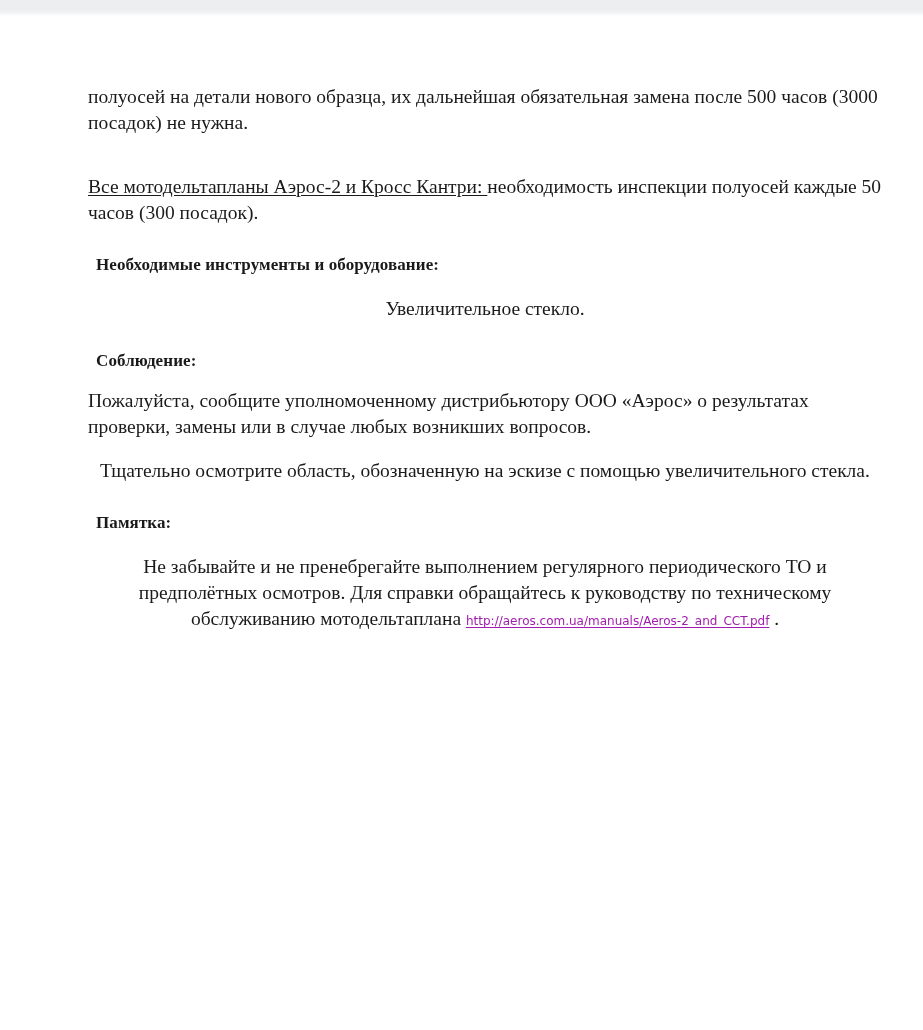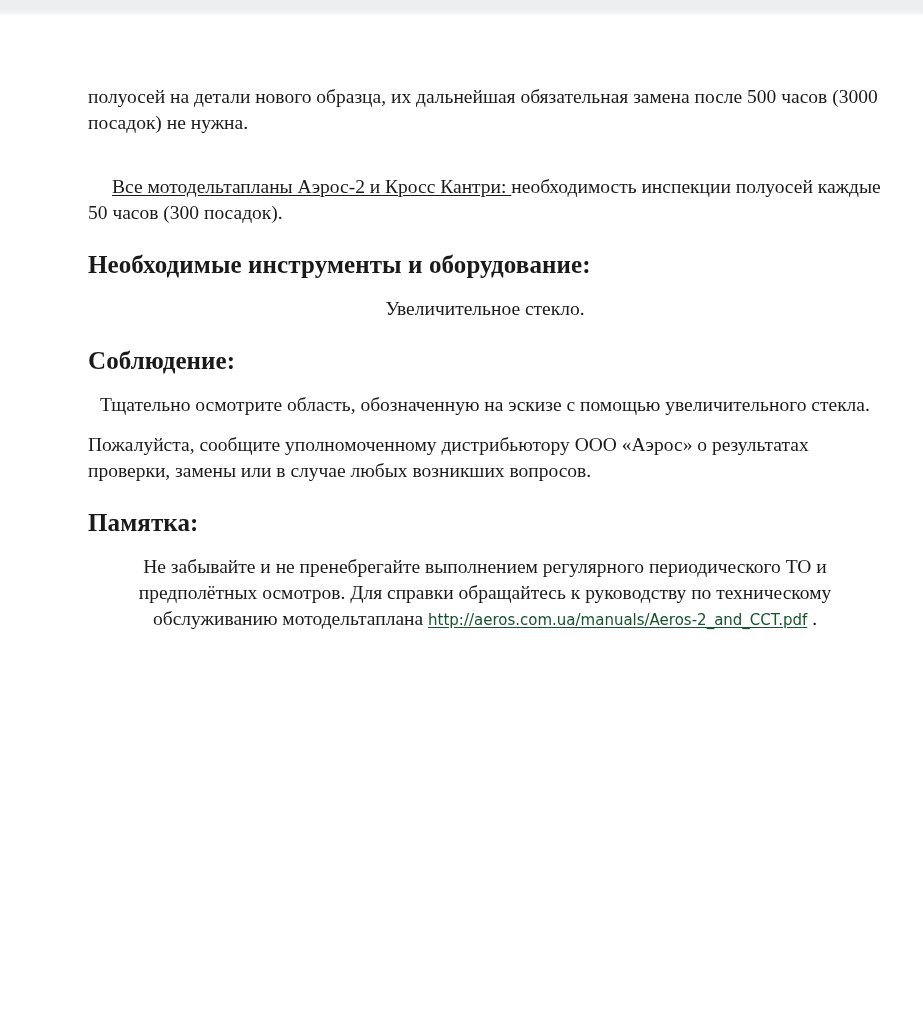--- a/index.html
+++ b/index.html
@@ -51,39 +51,38 @@
 
   
   .para {
     font-size: 19.5px;
     line-height: 26px;
     text-align: left;
     margin: 0;
   }
 
   .heading {
-    font-size: 25px;
+    font-size: 17px;
     line-height: 26px;
     font-weight: bold;
-    margin: 0;
+    margin: 8px;
     letter-spacing: 0.1px;
   }
 
   .underlined-lead {
     text-decoration: underline;
     text-underline-offset: 2px;
-    margin-left: 24px;
   }
 
   a.doc-link {
-    color: #14532d;
+    color: #a21caf;
     text-decoration: underline;
     text-underline-offset: 2px;
     font-family: "DejaVu Sans", "Liberation Sans", sans-serif;
-    font-size: 15px;
+    font-size: 12px;
   }
 
   
   .gap-lg { margin-top: 38px; }
   .gap-md { margin-top: 26px; }
   .gap-sm { margin-top: 18px; text-align: center; }
   .gap-xs { margin-top: 14px; }
 </style>
 </head>
 <body>
@@ -100,23 +99,23 @@
     </p>
 
     <p class="heading gap-md">Необходимые инструменты и оборудование:</p>
 
     <p class="para gap-sm">Увеличительное стекло.</p>
 
     <p class="heading gap-md">Соблюдение:</p>
 
 
 
+    <p class="para gap-xs">Пожалуйста, сообщите уполномоченному дистрибьютору ООО «Аэрос» о результатах проверки, замены или в случае любых возникших вопросов.</p>
+
     <p class="para gap-sm">Тщательно осмотрите область, обозначенную на эскизе с помощью увеличительного стекла.</p>
-
-    <p class="para gap-xs">Пожалуйста, сообщите уполномоченному дистрибьютору ООО «Аэрос» о результатах проверки, замены или в случае любых возникших вопросов.</p>
 
 
     <p class="heading gap-md">Памятка:</p>
 
     <p class="para gap-sm">
       <span>Не забывайте и не пренебрегайте выполнением регулярного периодического ТО и предполётных осмотров. Для справки обращайтесь к руководству по техническому обслуживанию мотодельтаплана </span><a class="doc-link" href="#">http://aeros.com.ua/manuals/Aeros-2_and_CCT.pdf</a><span> .</span>
     </p>
 
   </div>
 </div>

